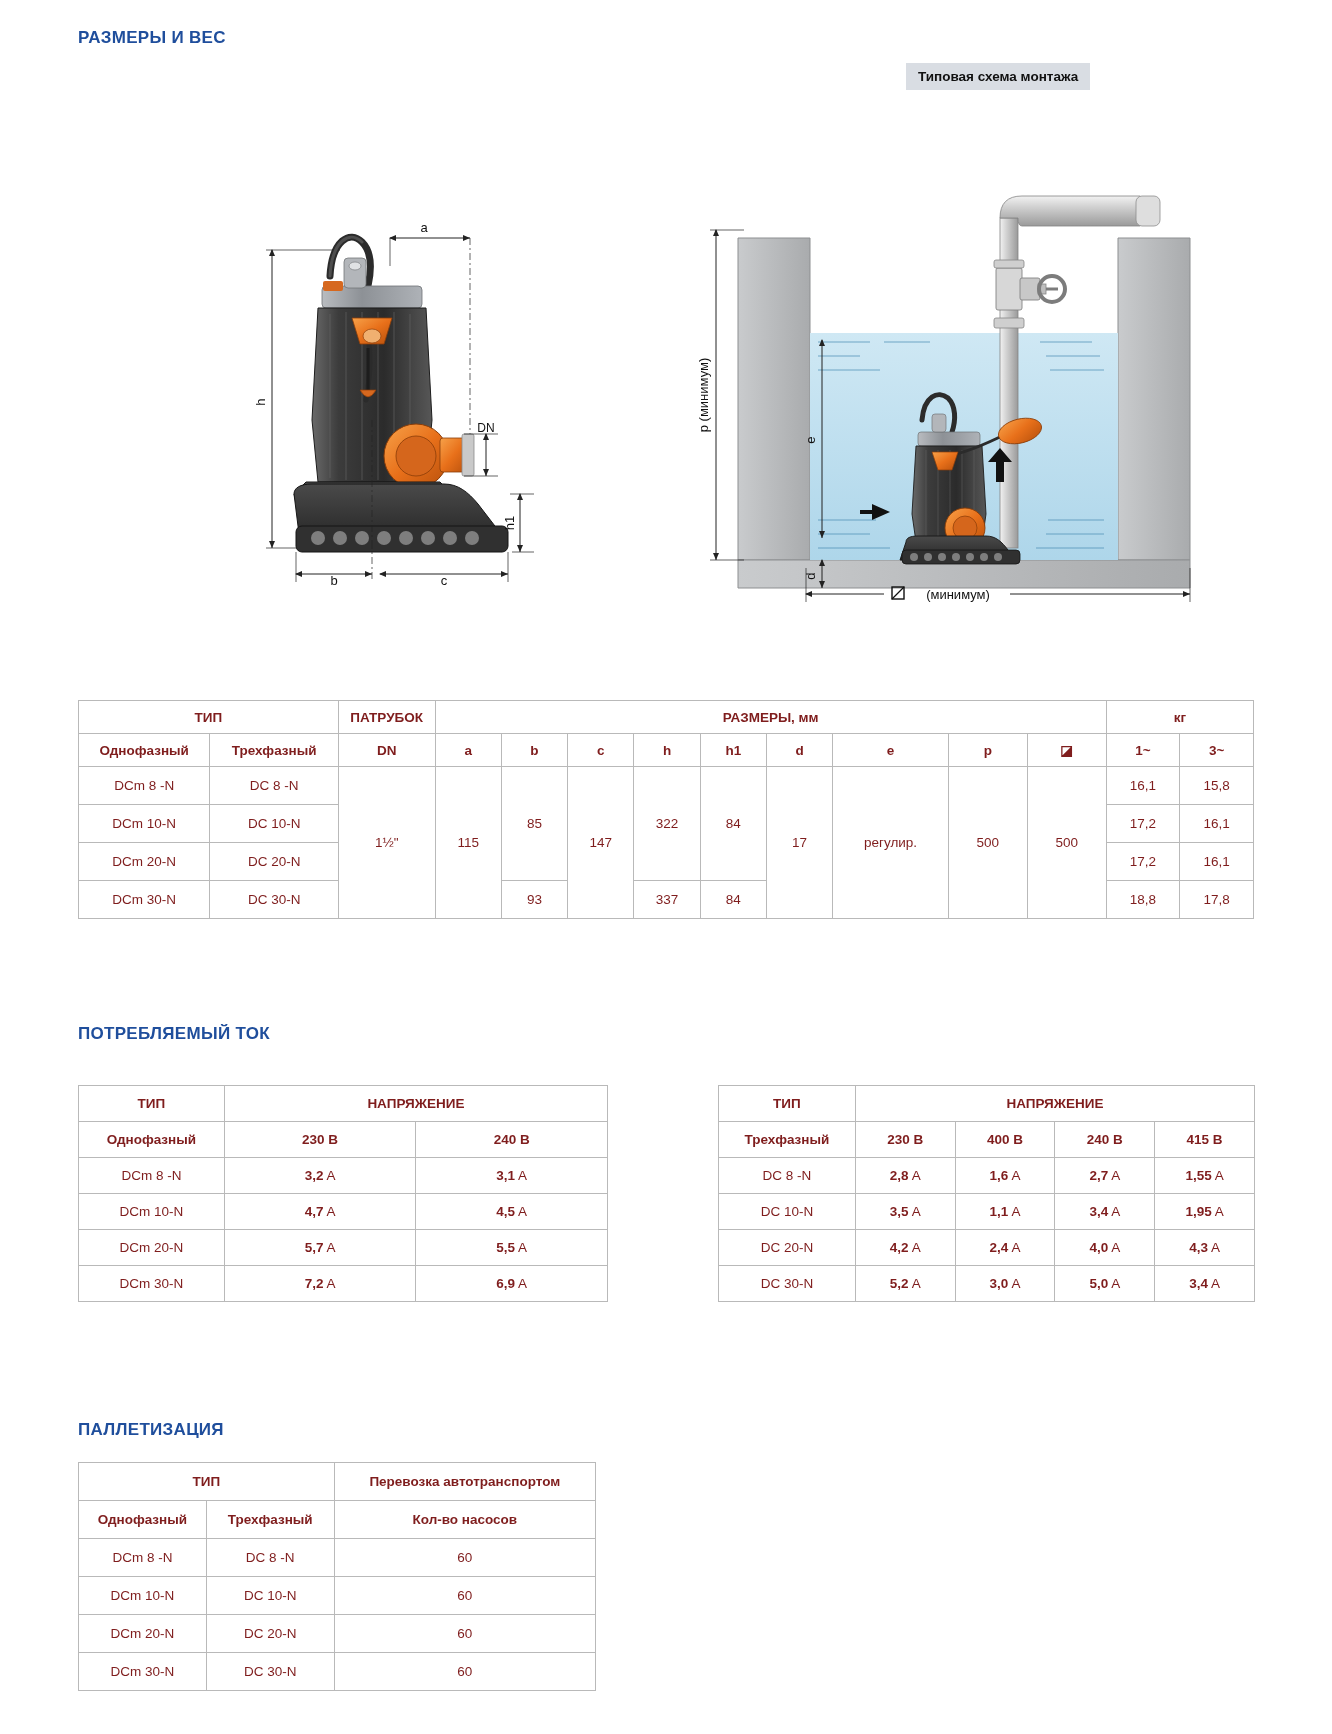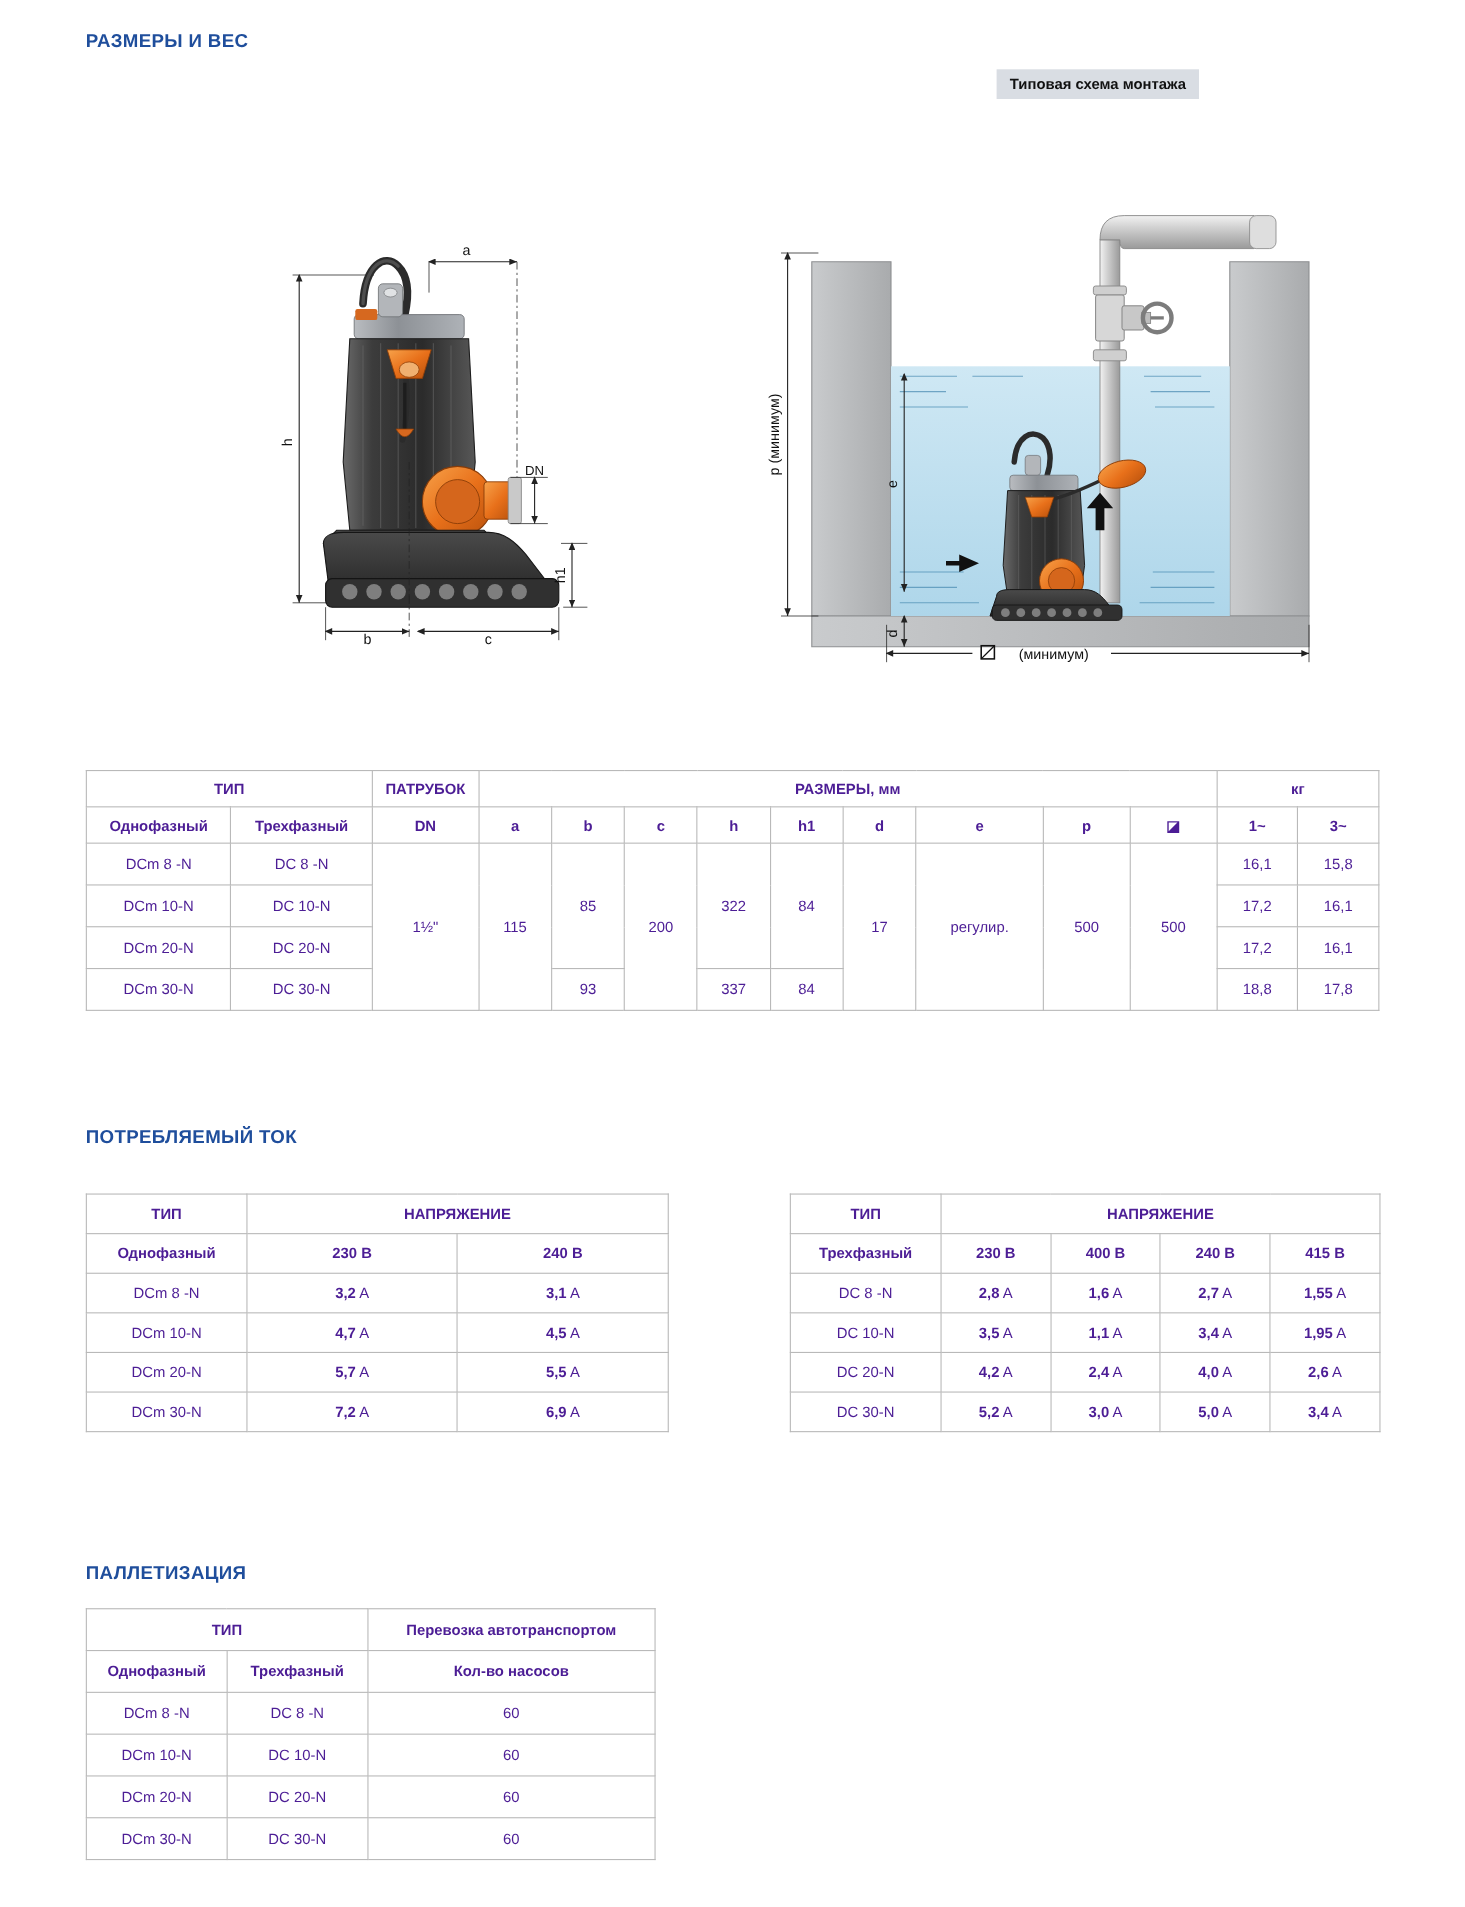--- a/index.html
+++ b/index.html
@@ -53,21 +53,21 @@
     top: 90px;
     width: 1332px;
     height: 560px;
   }
   svg.draw { display:block; }
 
   
   table.dt {
     border-collapse: collapse;
     font-size: 13.5px;
-    color: #4c1d95;
+    color: #7f1d1d;
   }
   table.dt td, table.dt th {
     border: 1px solid #b9b9b9;
     text-align: center;
     vertical-align: middle;
     font-weight: normal;
     padding: 0;
   }
   table.dt th {
     font-weight: bold;
@@ -380,21 +380,21 @@
       <th class="unit">1~</th>
       <th class="unit">3~</th>
     </tr>
 
     <tr>
       <td class="bold">DCm 8  -N</td>
       <td class="bold">DC 8  -N</td>
       <td class="bold" rowspan="4">1½"</td>
       <td rowspan="4">115</td>
       <td rowspan="3">85</td>
-      <td rowspan="4">200</td>
+      <td rowspan="4">147</td>
       <td rowspan="3">322</td>
       <td rowspan="3">84</td>
       <td rowspan="4">17</td>
       <td rowspan="4">регулир.</td>
       <td rowspan="4">500</td>
       <td rowspan="4">500</td>
       <td class="bold">16,1</td>
       <td class="bold">15,8</td>
     </tr>
     <tr>
@@ -494,21 +494,21 @@
       <td><span class="amp-num">3,5</span> <span class="amp-unit">A</span></td>
       <td><span class="amp-num">1,1</span> <span class="amp-unit">A</span></td>
       <td><span class="amp-num">3,4</span> <span class="amp-unit">A</span></td>
       <td><span class="amp-num">1,95</span> <span class="amp-unit">A</span></td>
     </tr>
     <tr>
       <td class="bold">DC 20-N</td>
       <td><span class="amp-num">4,2</span> <span class="amp-unit">A</span></td>
       <td><span class="amp-num">2,4</span> <span class="amp-unit">A</span></td>
       <td><span class="amp-num">4,0</span> <span class="amp-unit">A</span></td>
-      <td><span class="amp-num">2,6</span> <span class="amp-unit">A</span></td>
+      <td><span class="amp-num">4,3</span> <span class="amp-unit">A</span></td>
     </tr>
     <tr>
       <td class="bold">DC 30-N</td>
       <td><span class="amp-num">5,2</span> <span class="amp-unit">A</span></td>
       <td><span class="amp-num">3,0</span> <span class="amp-unit">A</span></td>
       <td><span class="amp-num">5,0</span> <span class="amp-unit">A</span></td>
       <td><span class="amp-num">3,4</span> <span class="amp-unit">A</span></td>
     </tr>
   </tbody>
     </table>

